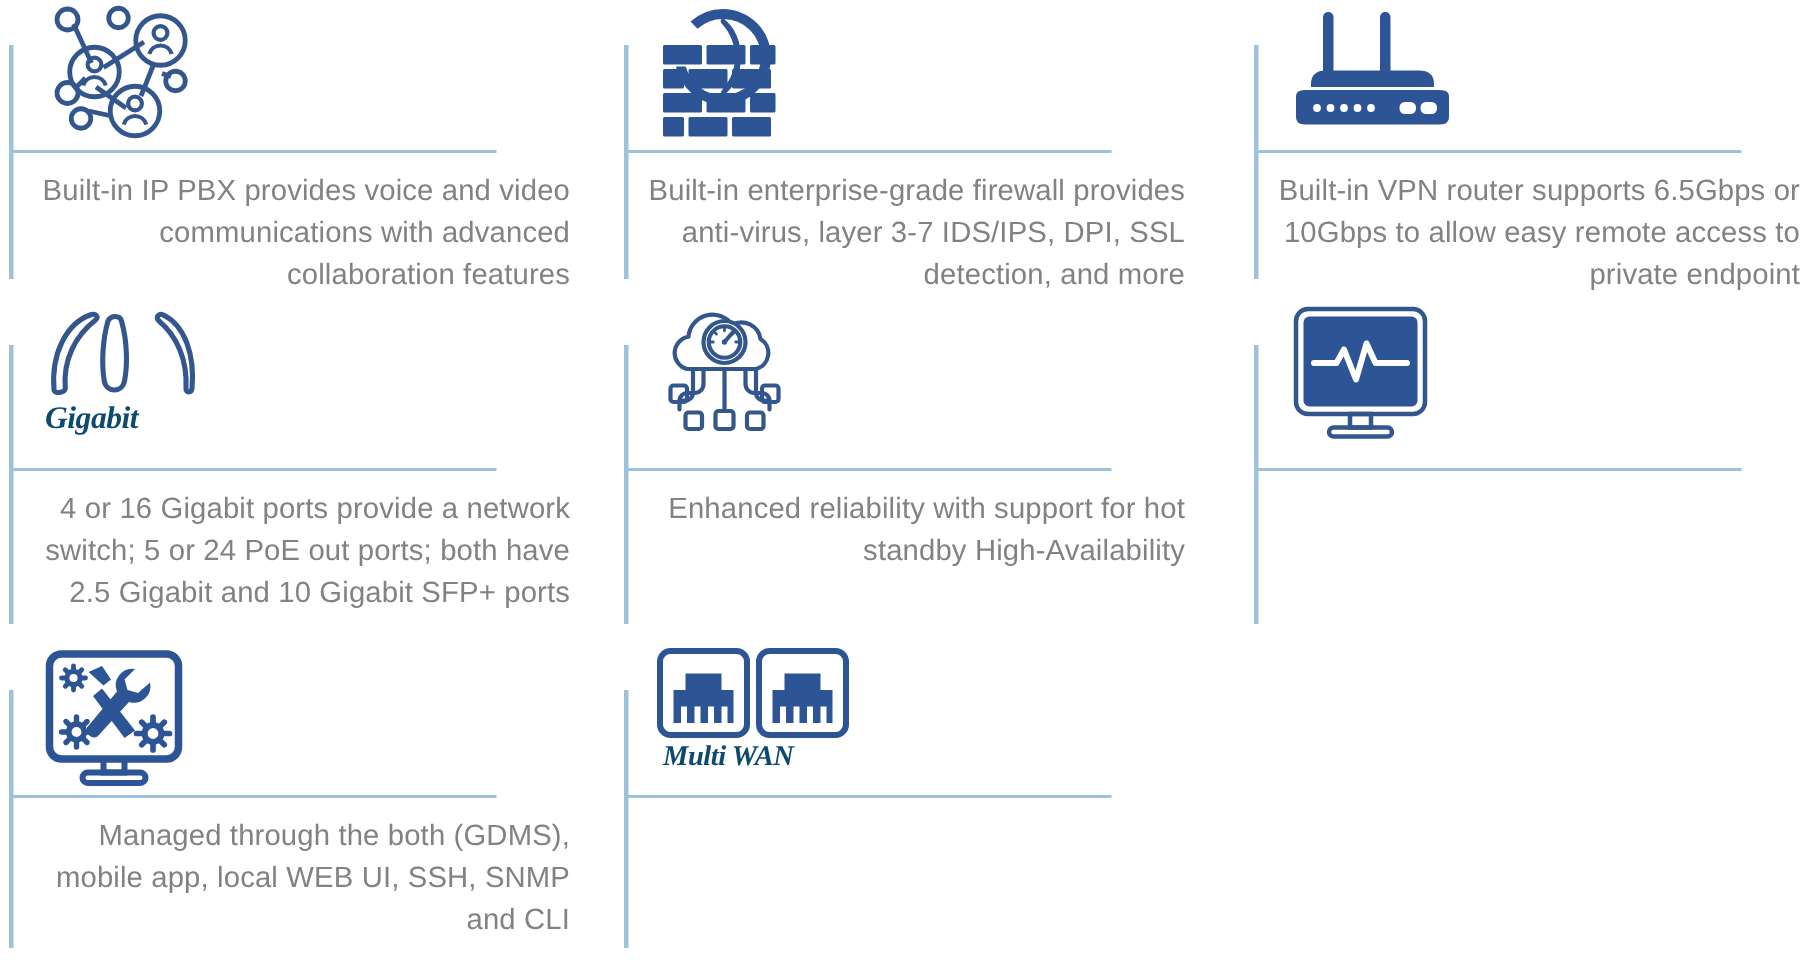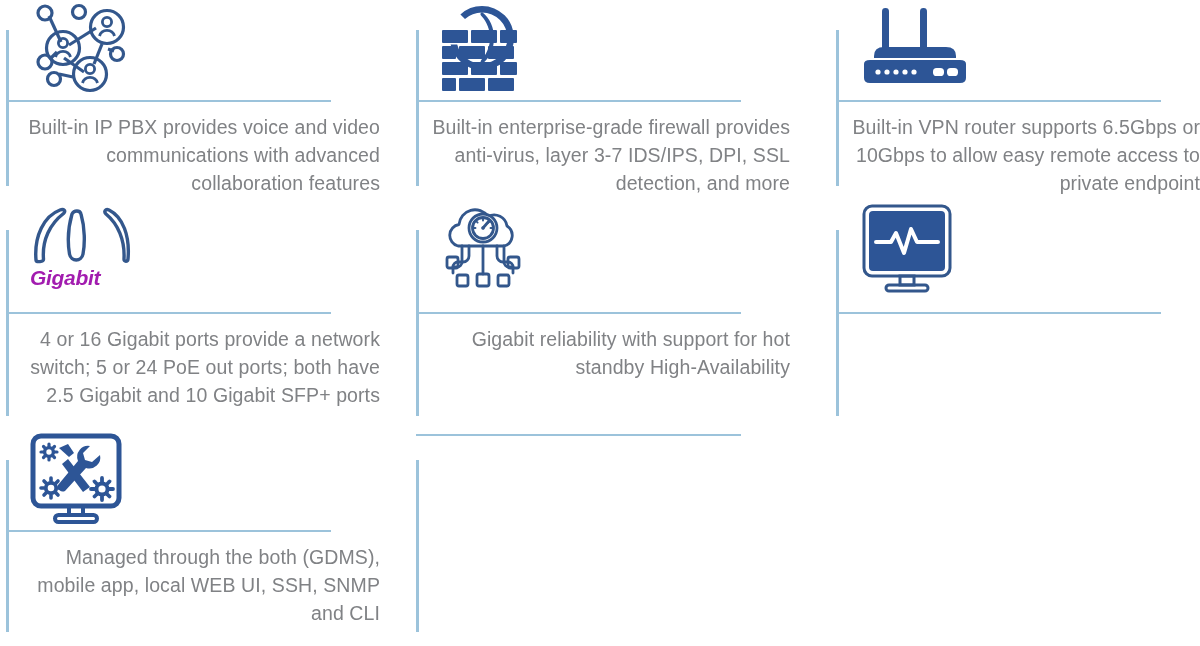--- a/index.html
+++ b/index.html
@@ -71,24 +71,25 @@
     max-width: 360px;
     white-space: pre-line;
     text-align: right;
   }
 
   
   .wordmark {
     font-size: 21px;
     font-weight: bold;
     font-style: italic;
-    color: #a21caf;
+    color: #0c4a6e;
     letter-spacing: -0.3px;
     margin-top: 2px;
     margin-left: 2px;
+    font-family: Liberation Serif, serif;
   }
   .wordmark.wan { font-size: 19px; margin-left: 4px; margin-top: 0px; }
 
   svg { display: block; }
 </style>
 </head>
 <body>
 
 <div class="feature-grid">
 
@@ -241,21 +242,21 @@
               <rect x="9" y="55" width="11" height="11" rx="2"></rect>
               <rect x="70" y="55" width="11" height="11" rx="2"></rect>
               <rect x="19" y="73" width="11" height="11" rx="2"></rect>
               <rect x="60" y="73" width="11" height="11" rx="2"></rect>
             </g>
           </svg>
         </span>
       </div>
     </div>
     <div class="divider"></div>
-    <div class="card-text">Gigabit reliability with support for hot standby High-Availability</div>
+    <div class="card-text">Enhanced reliability with support for hot standby High-Availability</div>
   </div>
 
   <div class="feature-card">
     <div class="rail"></div>
     <div class="icon-area tall">
       <div class="icon-stack">
         <span>
           <svg width="100" height="92" viewBox="0 0 100 92">
             <g>
               <rect x="6" y="4" width="86" height="70" rx="8" fill="none" stroke="#33578c" stroke-width="3"></rect>
@@ -331,16 +332,31 @@
           </svg>
         </span>
       </div>
     </div>
     <div class="divider"></div>
     <div class="card-text">Managed through the both (GDMS), mobile app, local WEB UI, SSH, SNMP and CLI</div>
   </div>
 
   <div class="feature-card">
     <div class="rail"></div>
+    <div class="icon-area">
+      <div class="icon-stack">
+        <span>
+          <svg width="128" height="62" viewBox="0 0 128 62">
+            <g>
+              <rect x="2" y="2" width="58" height="56" rx="7" fill="none" stroke="#2d5596" stroke-width="4"></rect>
+              <path d="M11 50 v-22 h8 v-11 h24 v11 h8 v22 z M20 50 v-11 h-4 v11 z M29 50 v-11 h-4 v11 z M38 50 v-11 h-4 v11 z M47 50 v-11 h-4 v11 z" fill="#2d5596" fill-rule="evenodd"></path>
+              <rect x="68" y="2" width="58" height="56" rx="7" fill="none" stroke="#2d5596" stroke-width="4"></rect>
+              <path d="M77 50 v-22 h8 v-11 h24 v11 h8 v22 z M86 50 v-11 h-4 v11 z M95 50 v-11 h-4 v11 z M104 50 v-11 h-4 v11 z M113 50 v-11 h-4 v11 z" fill="#2d5596" fill-rule="evenodd"></path>
+            </g>
+          </svg>
+        </span>
+        <div class="wordmark wan">Multi WAN</div>
+      </div>
+    </div>
     <div class="divider"></div>
   </div>
 
 </div>
 
 </body></html>

